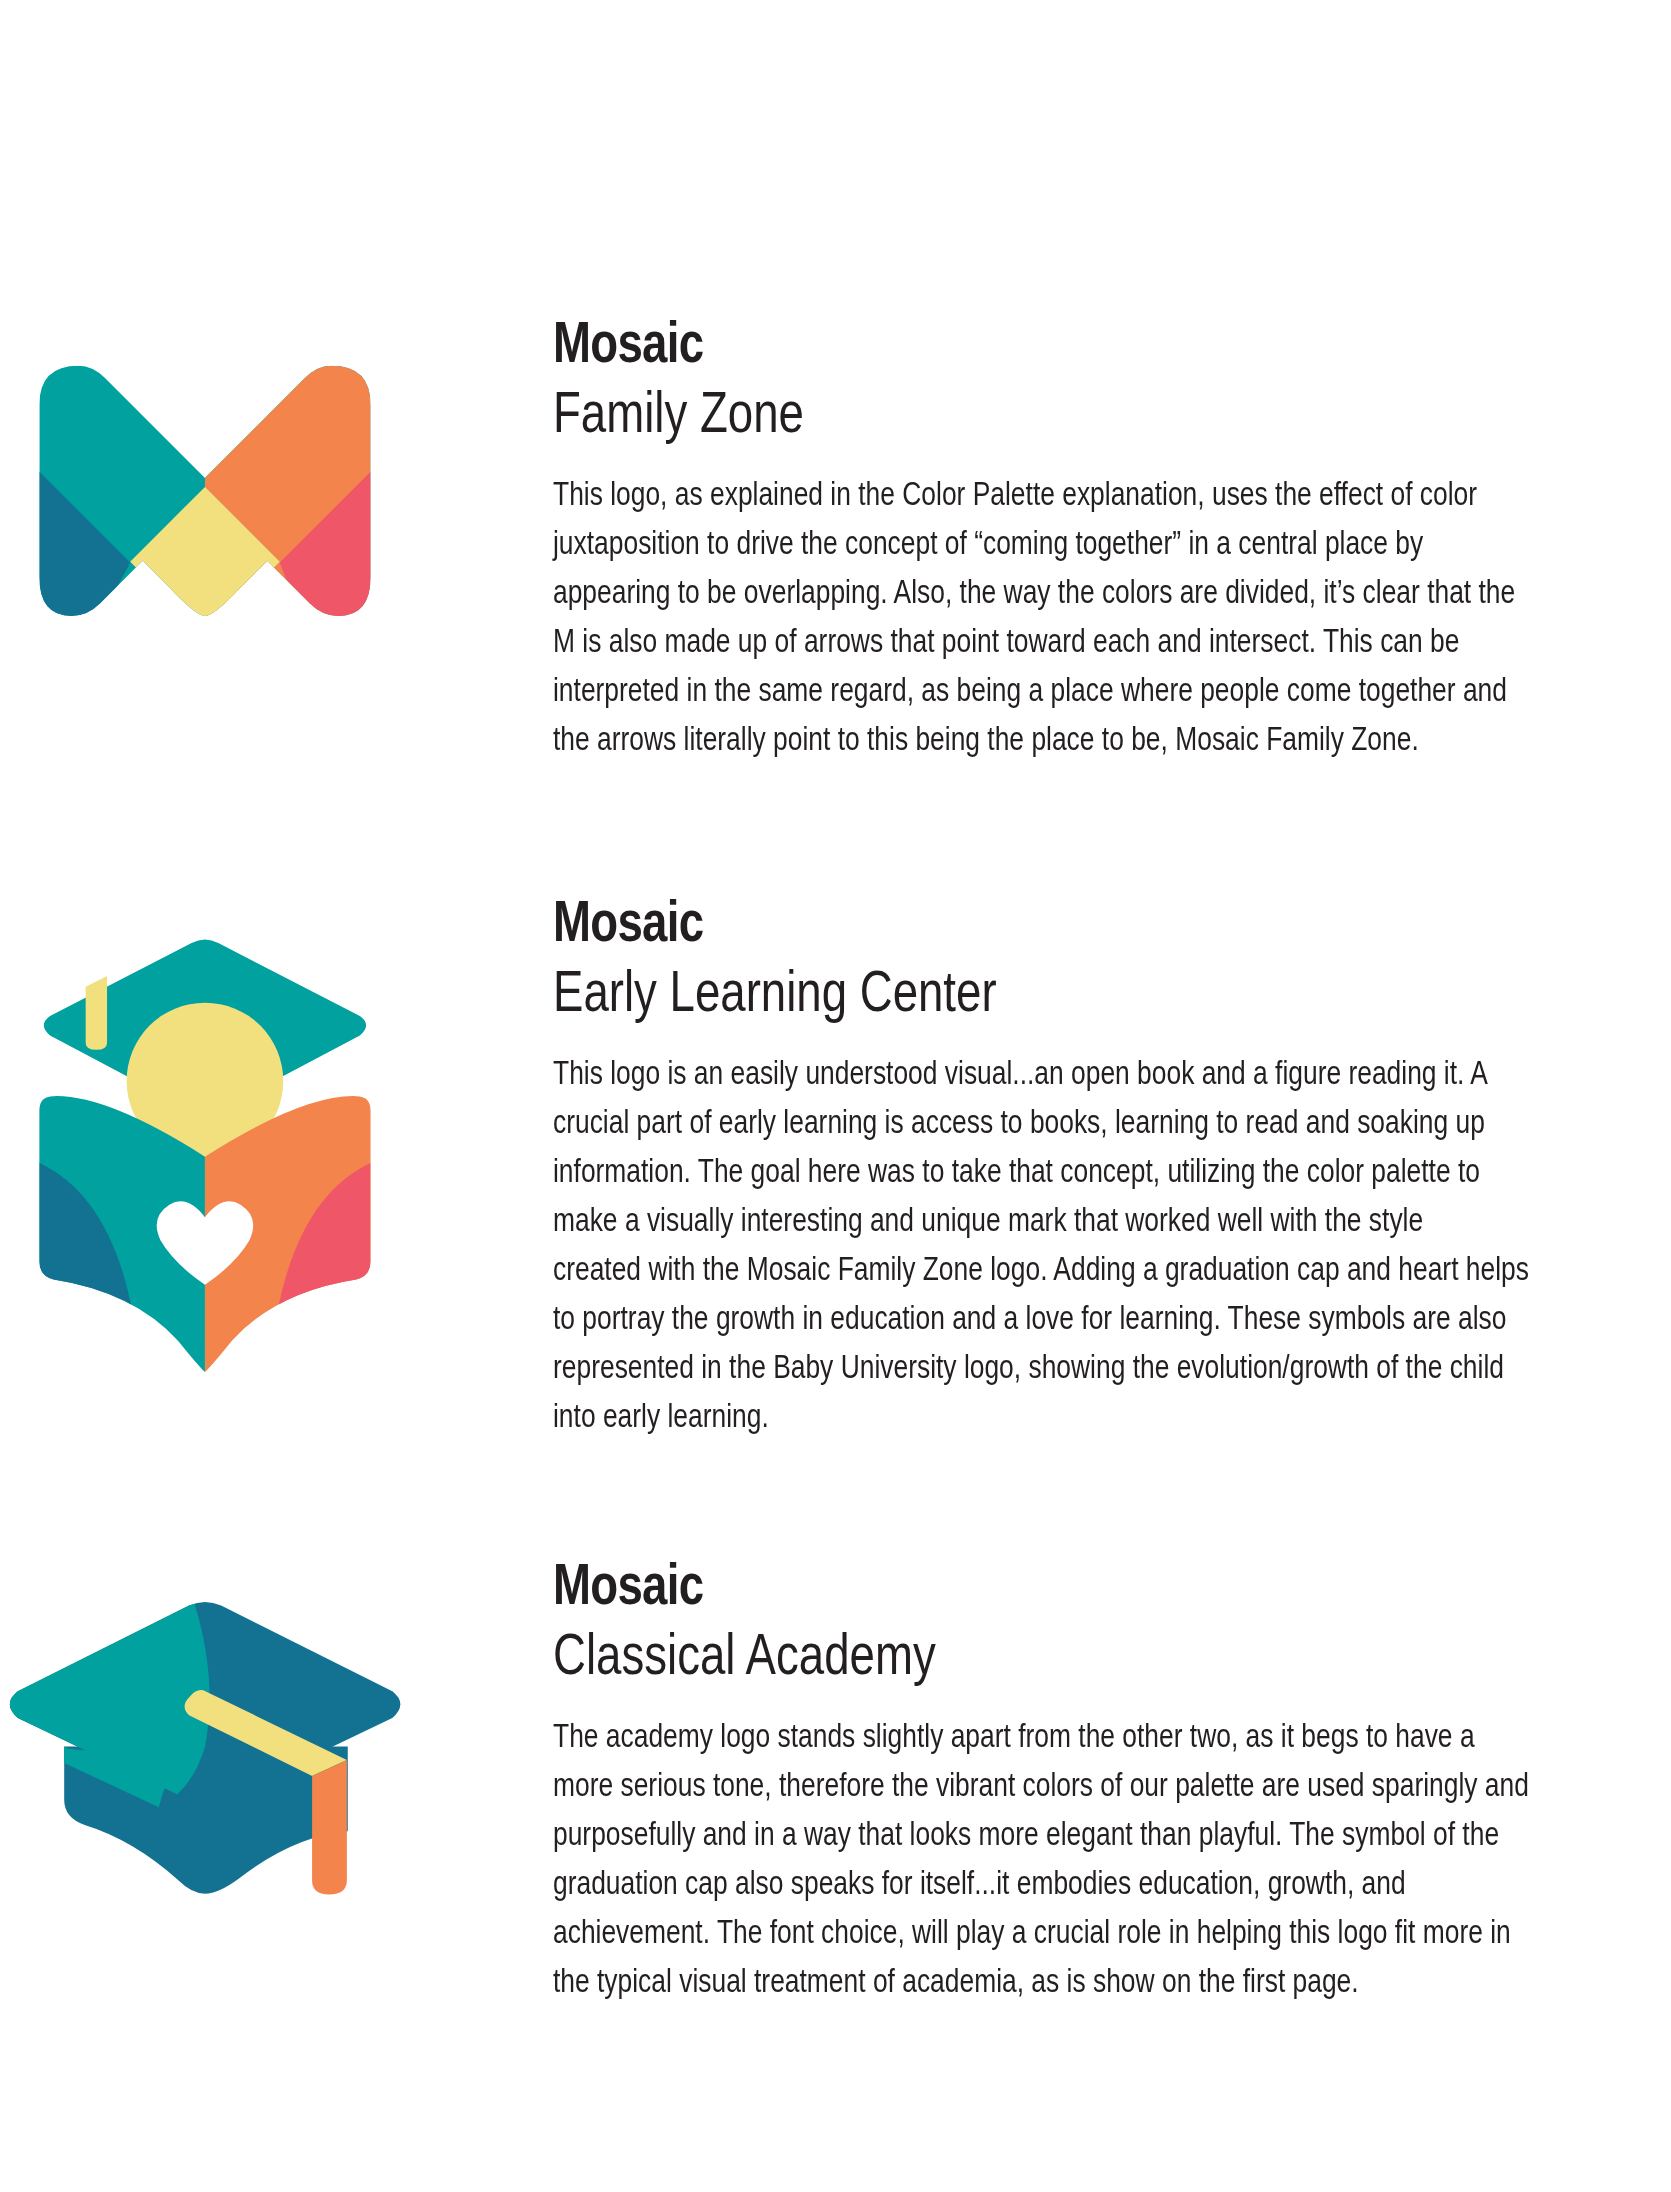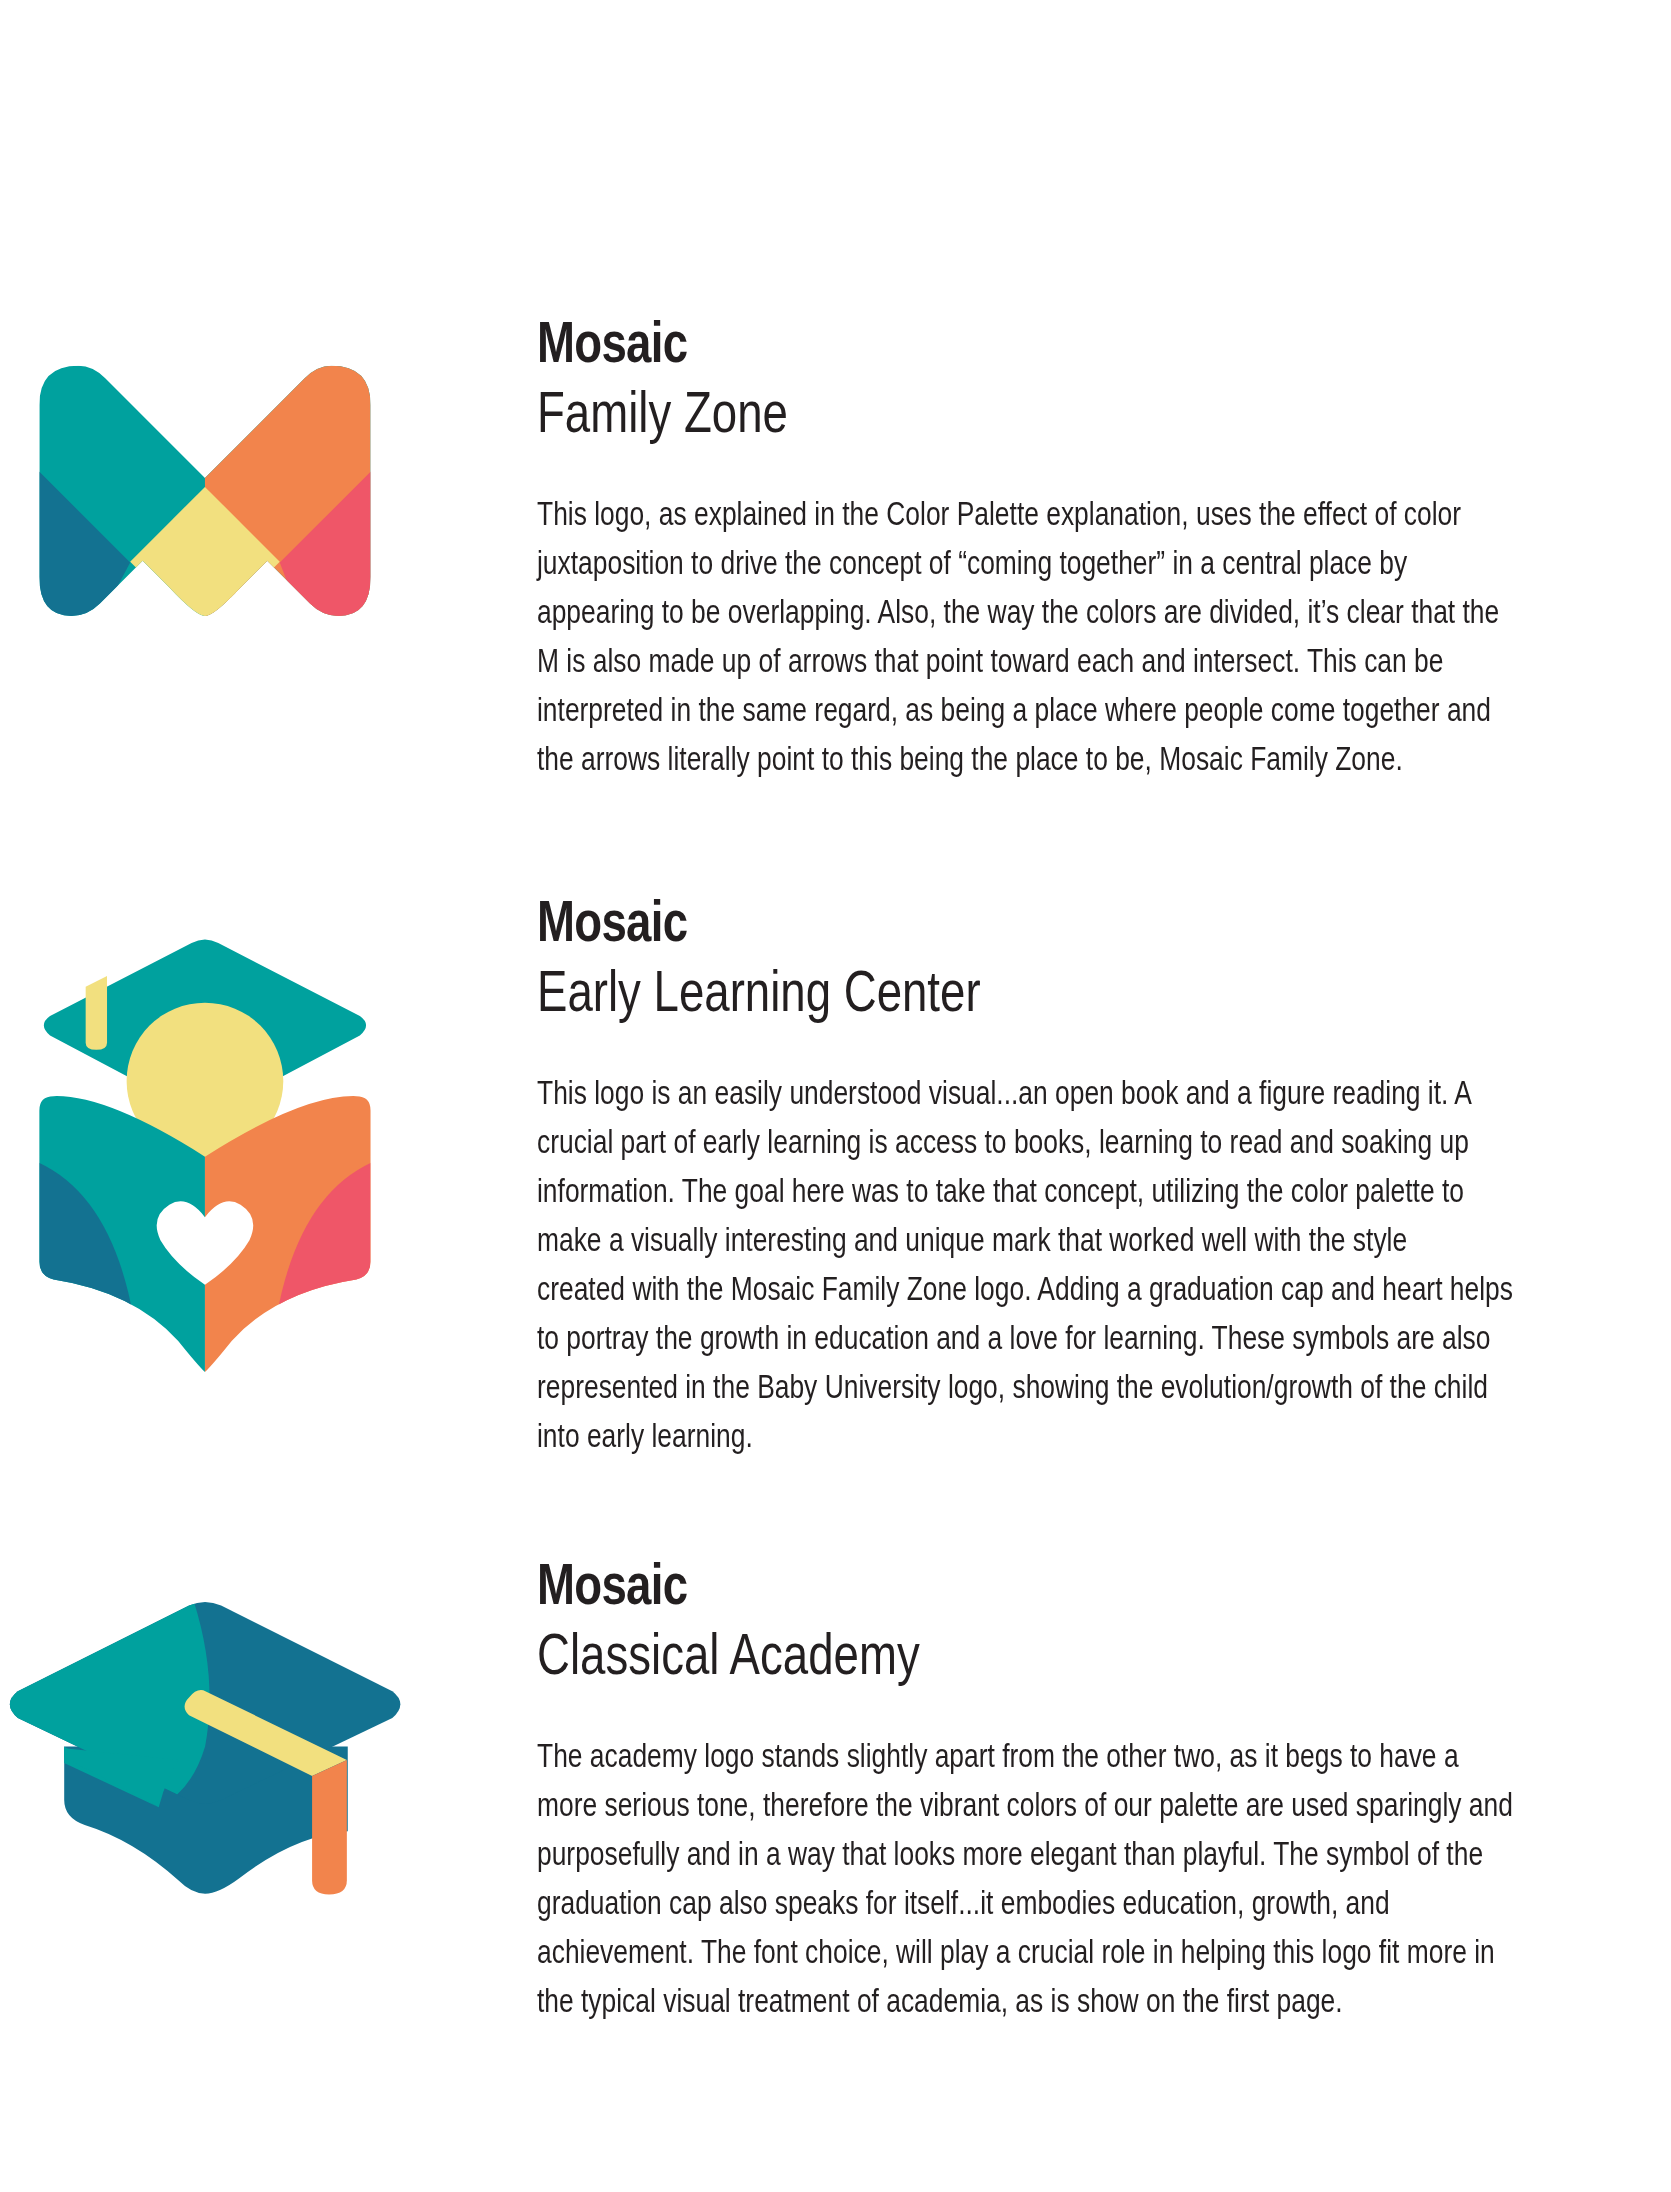--- a/index.html
+++ b/index.html
@@ -1,25 +1,25 @@
 <!DOCTYPE html>
 <html style="font-size:14.3px"><head>
 <meta charset="utf-8">
 <style>
   html, body { margin:0; padding:0; background:#ffffff; }
   body { width:1672px; height:2192px; position:relative; overflow:hidden;
          font-family:"Liberation Sans", "DejaVu Sans", sans-serif; color:#231f20; }
   .logo { position:absolute; left:0; }
   .logo svg { display:block; }
-  .section { position:absolute; left:537px; width:1105px; }
+  .section { position:absolute; left:553px; width:1105px; }
   .brand { font-weight:700; font-size:57px; line-height:57px; letter-spacing:-0.9px;
            transform:scaleX(0.80); transform-origin:left top; white-space:nowrap; height:57px; }
   .sub { font-weight:400; font-size:57px; line-height:57px; margin-top:12.5px;
          transform:scaleX(0.80); transform-origin:left top; white-space:nowrap; height:57px; }
-  .body { margin-top:48px; }
+  .body { margin-top:28px; }
   .line { font-size:33px; line-height:49px; white-space:nowrap;
           transform:scaleX(0.80); transform-origin:left top; height:49px; }
 </style>
 </head>
 <body>
 
 <div class="logo" style="top:356px;">
   <svg width="401" height="276" viewBox="0 400 450 310" xmlns="http://www.w3.org/2000/svg">
     <defs>
       <clipPath id="mclip">

